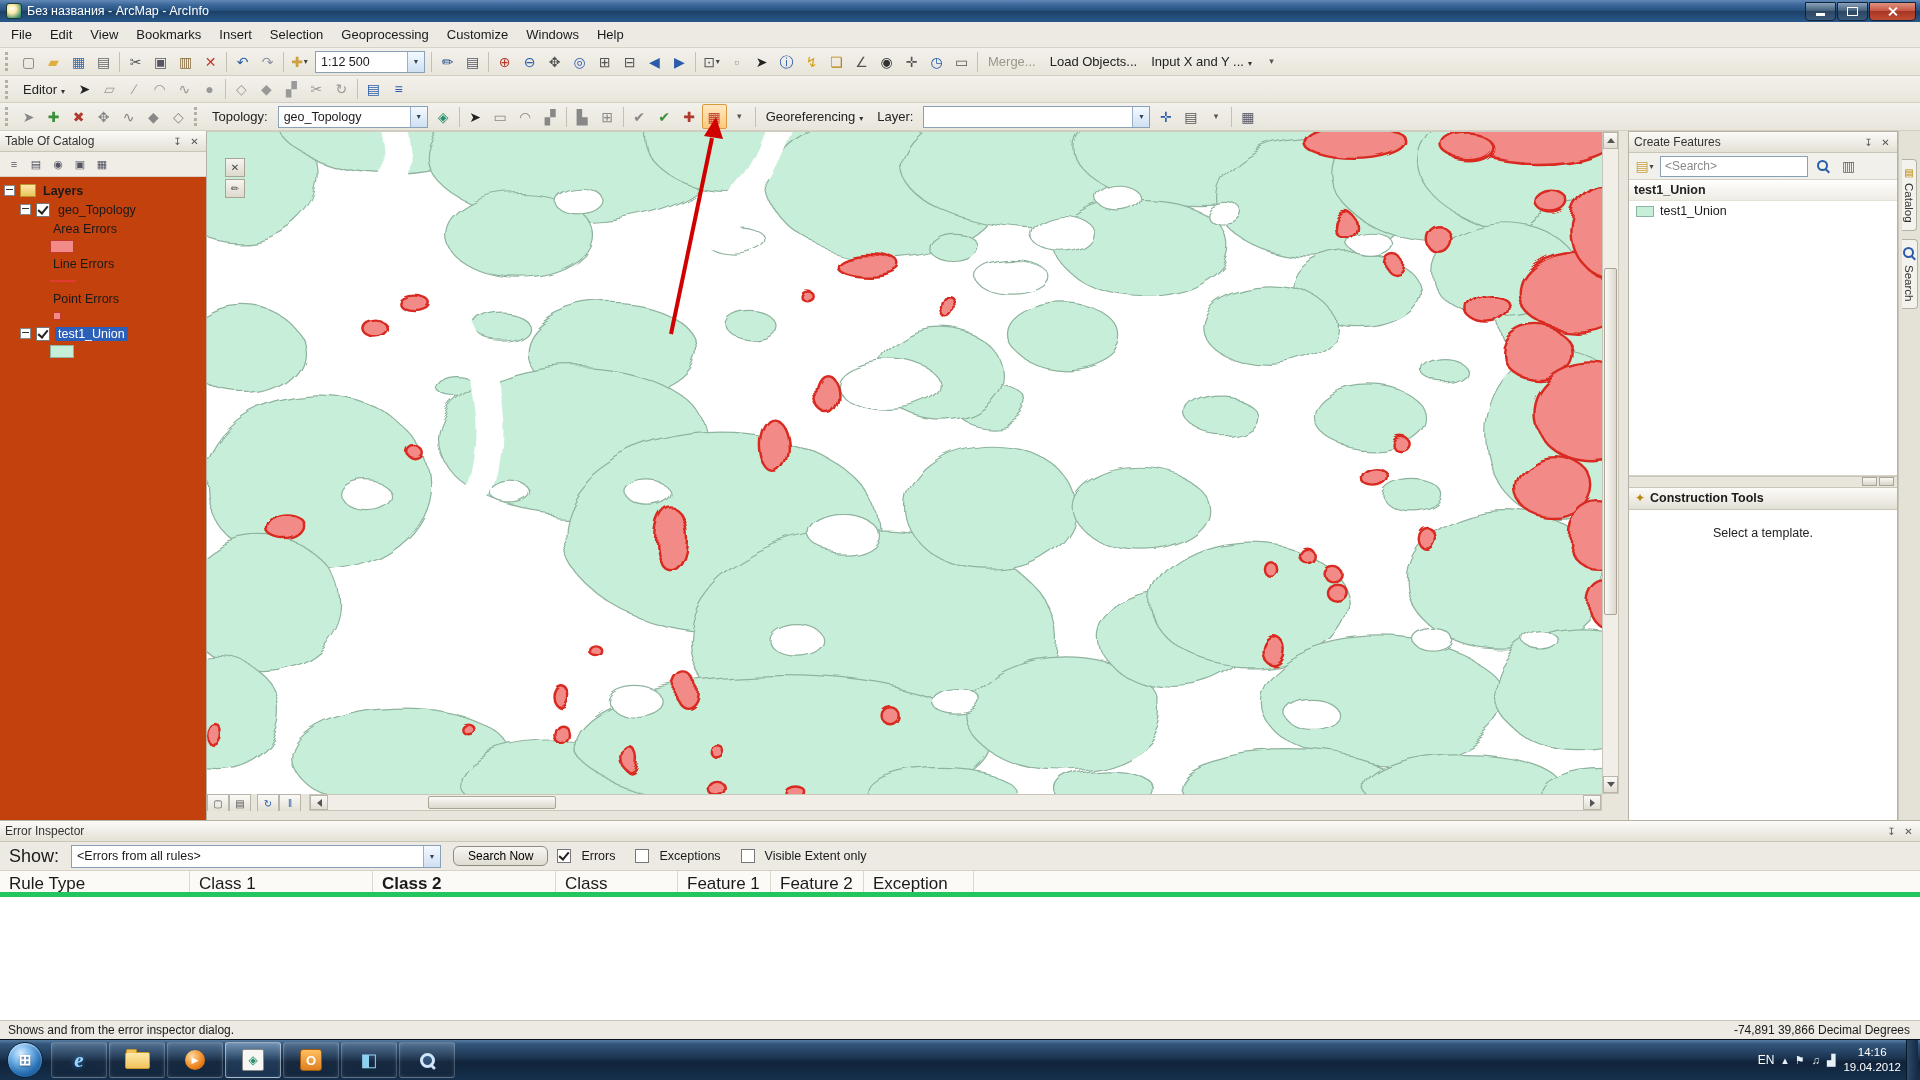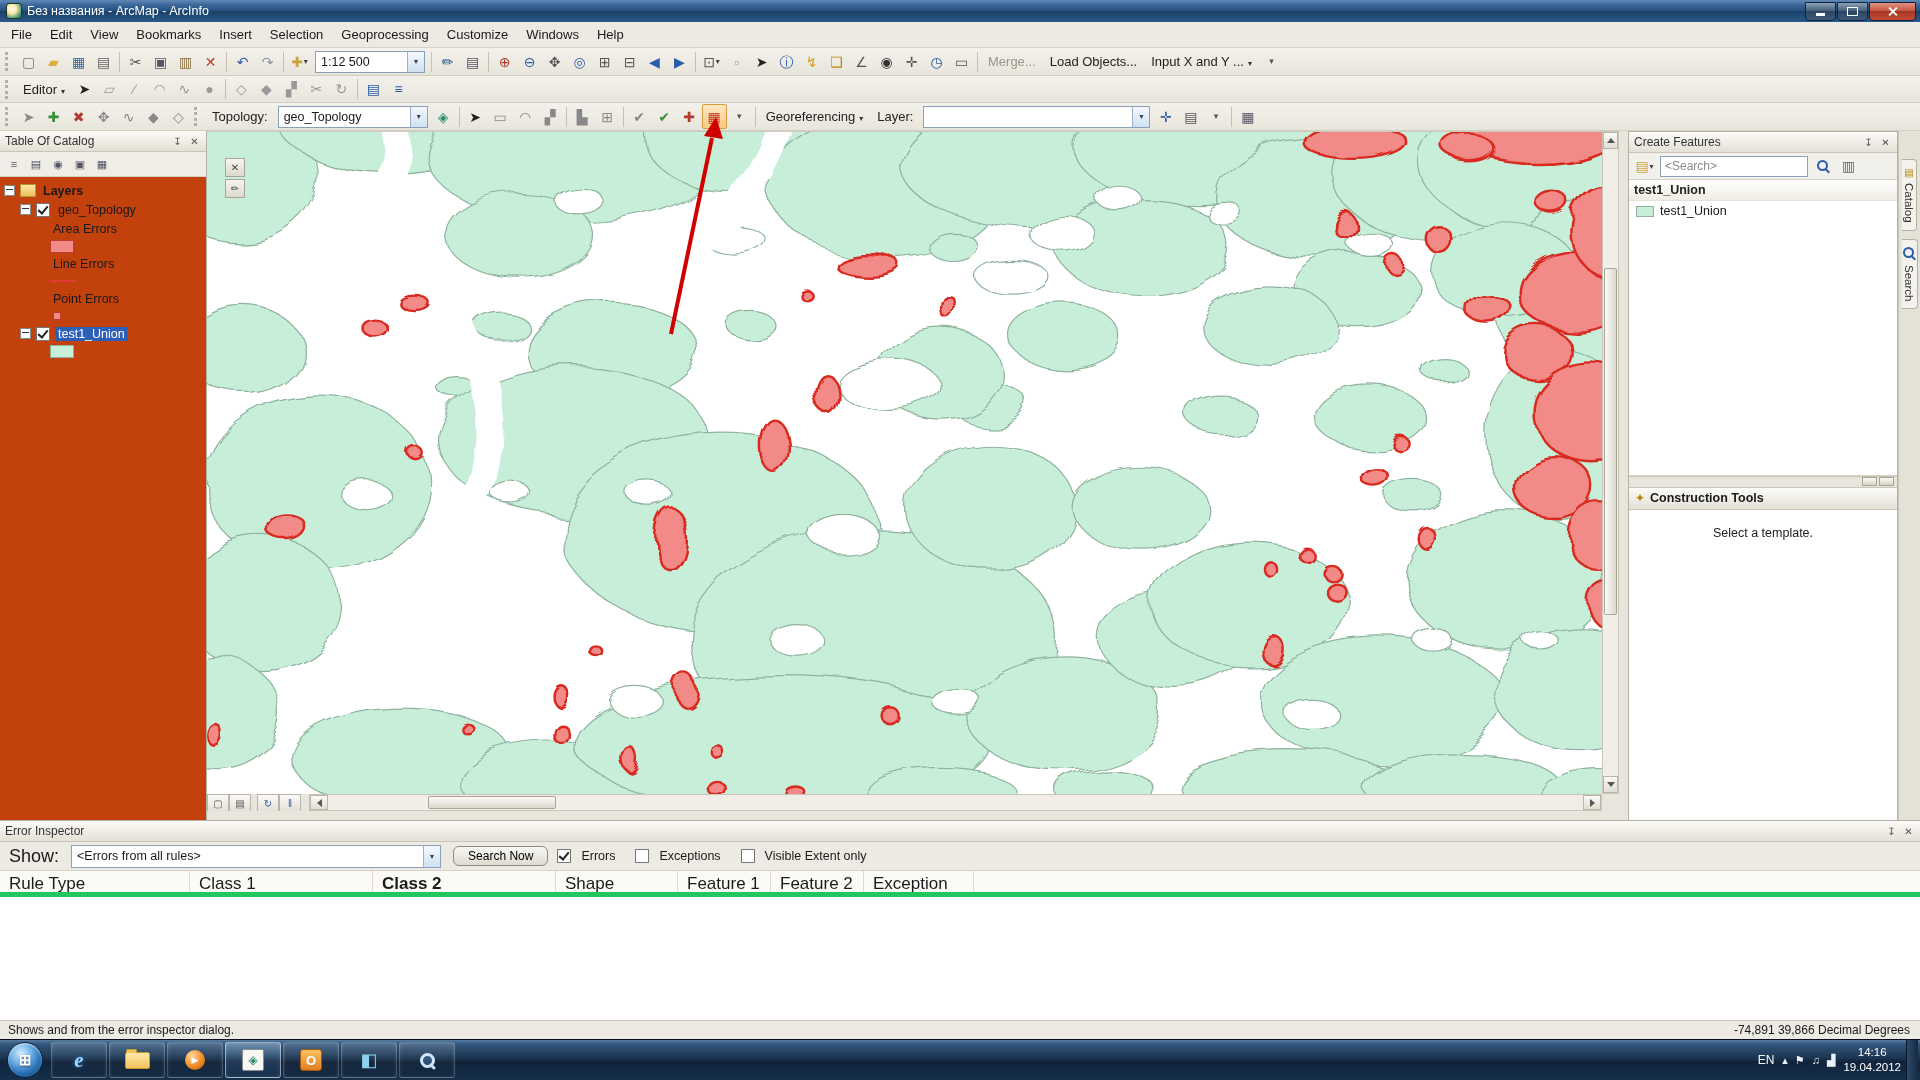--- a/index.html
+++ b/index.html
@@ -808,21 +808,21 @@
             <span class="cb"></span>
             <span>Visible Extent only</span>
           </span>
         </span>
     </div>
     <div class="ei-header">
 
     <span class="ei-col" style="width: 190px;">Rule Type</span>
         <span class="ei-col" style="width: 183px;">Class 1</span>
         <span class="ei-col" style="width: 183px; font-weight: bold;">Class 2</span>
-        <span class="ei-col" style="width: 122px;">Shape</span>
+        <span class="ei-col" style="width: 122px;">Class</span>
         <span class="ei-col" style="width: 93px;">Feature 1</span>
         <span class="ei-col" style="width: 93px;">Feature 2</span>
         <span class="ei-col" style="width: 110px;">Exception</span>
       </div>
     <div class="ei-body"></div>
   </div>
 
   <div class="statusbar">
     <span>Shows and from the error inspector dialog.</span>
     <span class="status-coords">-74,891  39,866 Decimal Degrees</span>

